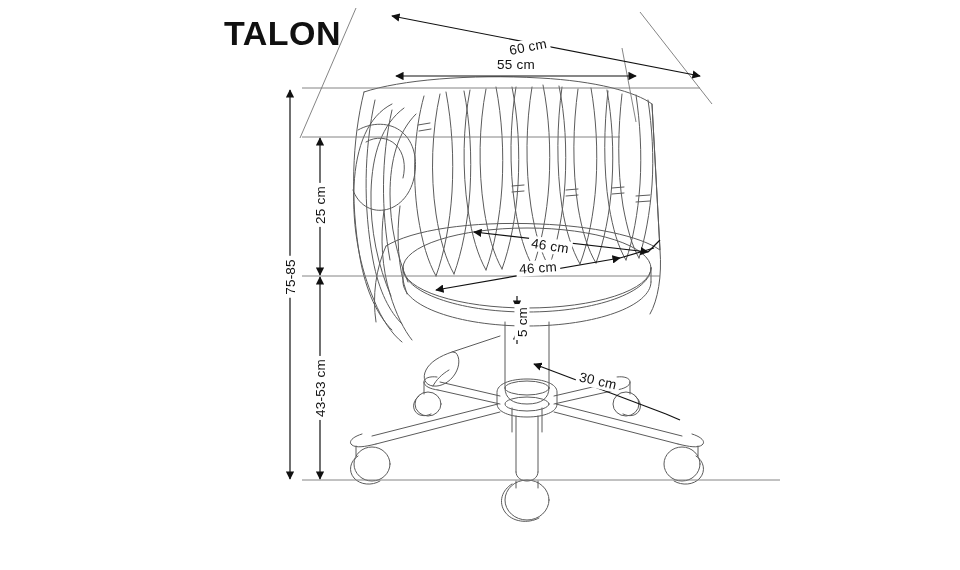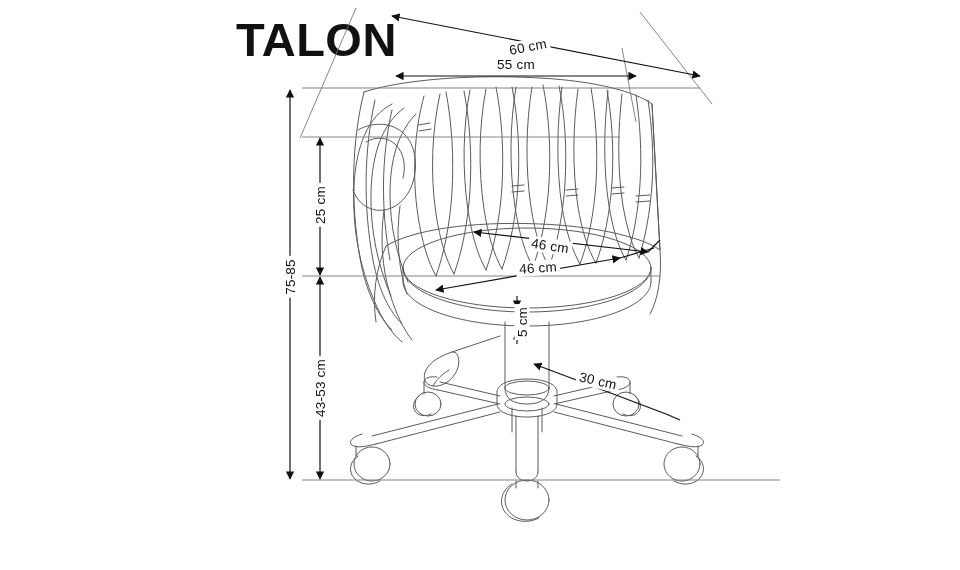--- a/index.html
+++ b/index.html
@@ -1,22 +1,22 @@
 <!DOCTYPE html>
 <html><head>
 <meta charset="utf-8">
 <style>
   html,body{margin:0;padding:0;background:#ffffff;}
   body{width:960px;height:570px;overflow:hidden;
        font-family:"Liberation Sans", sans-serif;
        -webkit-font-smoothing:antialiased;}
   #stage{position:relative;width:960px;height:570px;background:#fff;}
   #title{
-    position:absolute;left:236px;top:16px;
-    font-size:47px;font-weight:bold;letter-spacing:0.5px;
+    position:absolute;left:224px;top:16px;
+    font-size:34px;font-weight:bold;letter-spacing:0.5px;
     color:#111;line-height:1;white-space:nowrap;
   }
   svg.layer{position:absolute;left:0;top:0;width:960px;height:570px;}
   .dimlabel{
     position:absolute;white-space:nowrap;color:#111;
     font-family:"Liberation Sans", sans-serif;
     font-size:13.5px;letter-spacing:.2px;
     background:#fff;padding:0 3px;
   }
 </style>

